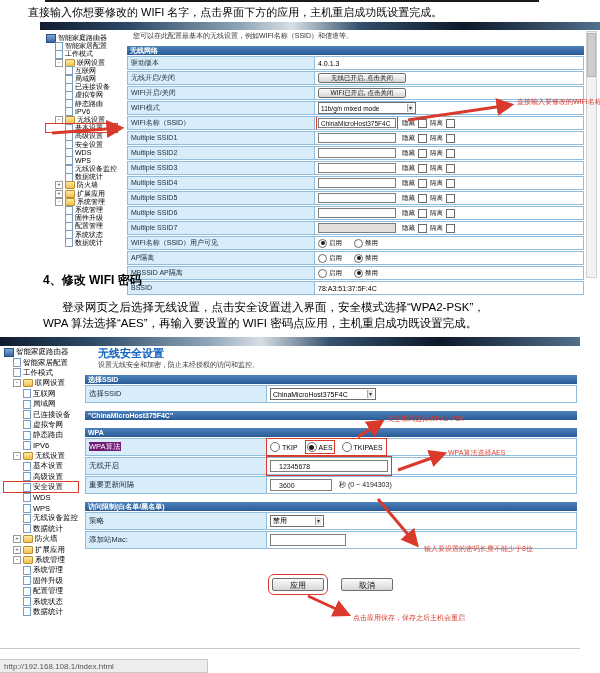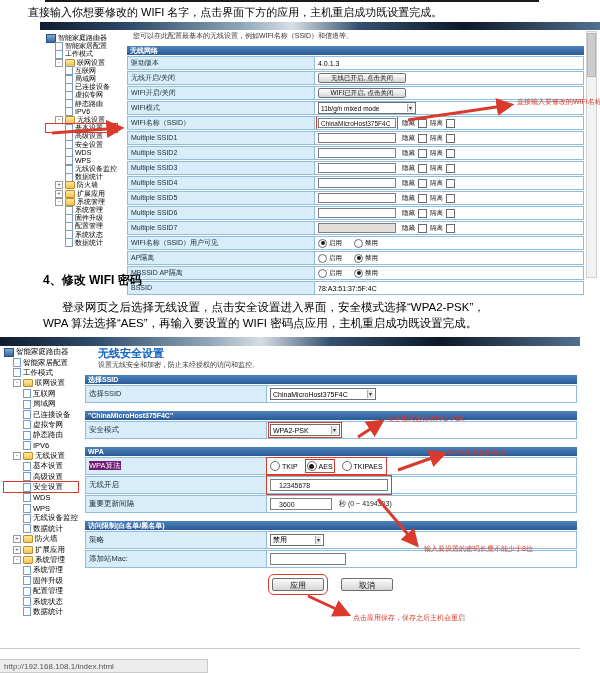--- a/index.html
+++ b/index.html
@@ -655,33 +655,20 @@
                   <span>ChinaMicroHost375F4C</span>
                   <span class="caret">▾</span>
                 </span>
 
                 </div>
               </div>
           </div>
         </div>
         <div class="sec">
           <div class="band">"ChinaMicroHost375F4C"</div>
-          <div>
-
-          <div class="t2-row">
-                <div class="t2-label"><span class="lblsp">安全模式</span></div>
-                <div class="t2-value">
-                  <span class="sel2 sel-m redbox">
-                  <span>WPA2-PSK</span>
-                  <span class="caret">▾</span>
-                </span>
-
-                </div>
-              </div>
-          </div>
         </div>
         <div class="sec">
           <div class="band">WPA</div>
           <div>
 
           <div class="t2-row">
                 <div class="t2-label"><span class="lblsp hl">WPA算法</span></div>
                 <div class="t2-value">
 
                   <span class="radios2 redboxw">

